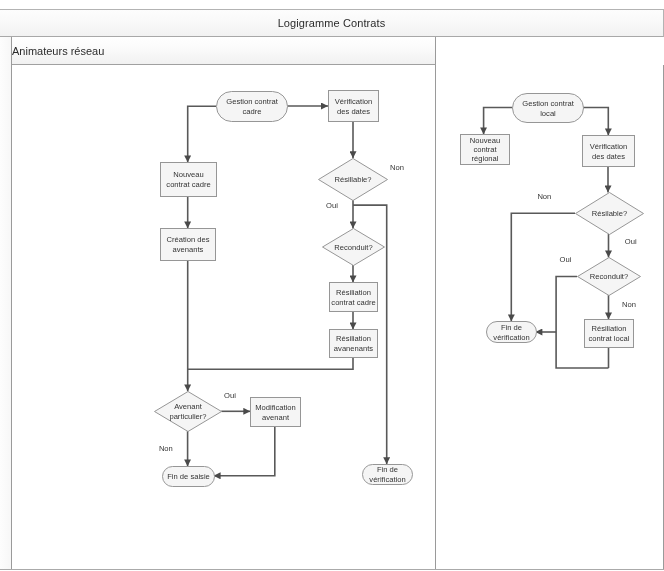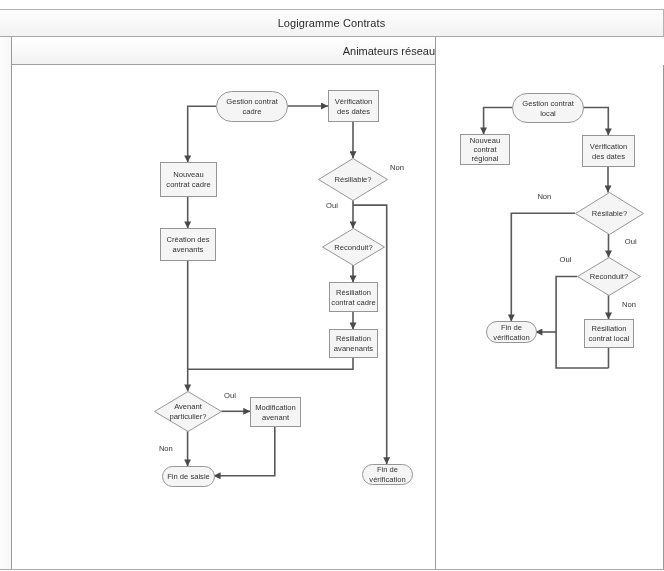--- a/index.html
+++ b/index.html
@@ -14,21 +14,21 @@
       box-sizing:border-box;display:flex;align-items:center;justify-content:center;}
   #title-text{font-size:11px;color:#2b2b2b;letter-spacing:0.1px;filter:opacity(100%);}
 
   #left-strip{position:absolute;left:0;top:37px;width:12px;height:532px;
       background:linear-gradient(to right,#fdfdfd,#f7f7f7);
       border-right:1px solid #9a9a9a;box-sizing:border-box;}
 
   .lane-head{position:absolute;top:37px;height:28px;box-sizing:border-box;
       background:linear-gradient(to bottom,#ffffff 0%,#fbfbfb 40%,#f1f1f1 100%);
       border-bottom:1px solid #a0a0a0;border-right:1px solid #9a9a9a;
-      display:flex;align-items:center;justify-content:flex-end;}
+      display:flex;align-items:center;justify-content:flex-start;}
   #lane-head-0{left:12px;width:424px;}
   #lane-head-1{left:436px;width:228px;}
   .lane-head span{font-size:11px;color:#2b2b2b;filter:opacity(100%);}
 
   .lane-body{position:absolute;top:65px;height:504px;box-sizing:border-box;
       background:#ffffff;border-right:1px solid #9a9a9a;}
   #lane-body-0{left:12px;width:424px;}
   #lane-body-1{left:436px;width:228px;}
 
   #bottom-line{position:absolute;left:0;top:569px;width:664px;height:1px;background:#aaaaaa;}

